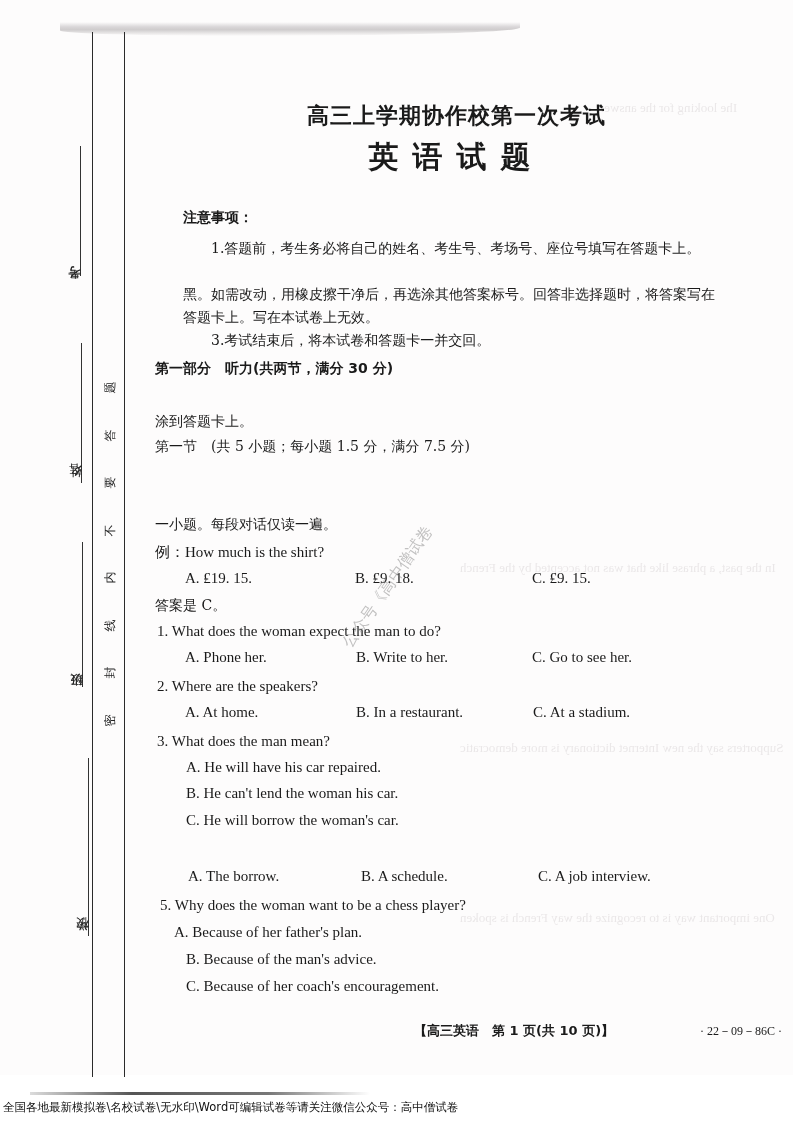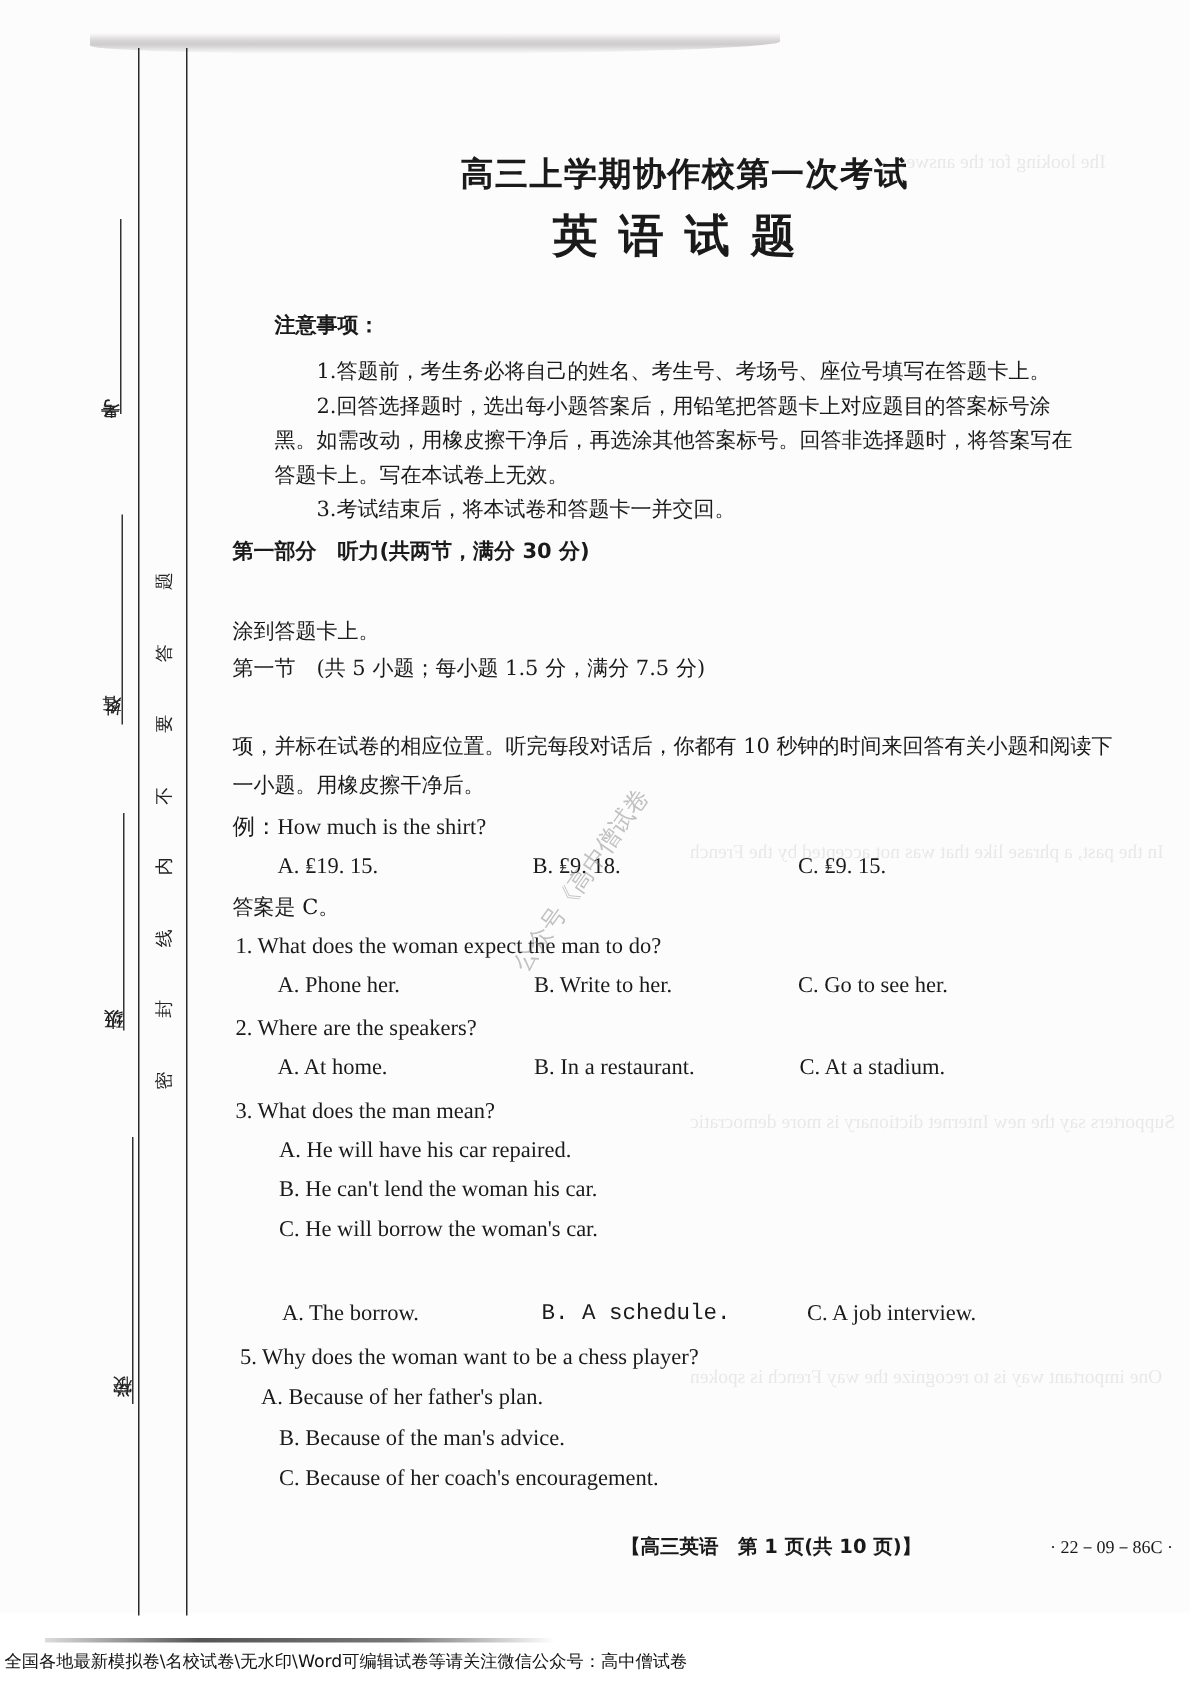--- a/index.html
+++ b/index.html
@@ -95,30 +95,28 @@
   <div class="seal-char" style="top:522px;">不</div>
   <div class="seal-char" style="top:474px;">要</div>
   <div class="seal-char" style="top:427px;">答</div>
   <div class="seal-char" style="top:379px;">题</div>
 
   <div class="title1">高三上学期协作校第一次考试</div>
   <div class="title2">英语试题</div>
 
   <div class="txt cn bold" style="left:183px;top:207px;">注意事项：</div>
   <div class="txt cn" style="left:211px;top:238px;">1.答题前，考生务必将自己的姓名、考生号、考场号、座位号填写在答题卡上。</div>
-  <div class="txt cn" style="left:211px;top:261px;">2.回答选择题时，选出每小题答案后，用铅笔把答题卡上对应题目的答案标号涂</div>
   <div class="txt cn" style="left:183px;top:284px;">黑。如需改动，用橡皮擦干净后，再选涂其他答案标号。回答非选择题时，将答案写在</div>
   <div class="txt cn" style="left:183px;top:307px;">答题卡上。写在本试卷上无效。</div>
   <div class="txt cn" style="left:211px;top:330px;">3.考试结束后，将本试卷和答题卡一并交回。</div>
 
   <div class="txt cn bold" style="left:155px;top:358px;">第一部分　听力(共两节，满分 30 分)</div>
   <div class="txt cn" style="left:155px;top:411px;">涂到答题卡上。</div>
   <div class="txt cn" style="left:155px;top:436px;">第一节　(共 5 小题；每小题 1.5 分，满分 7.5 分)</div>
-  <div class="txt cn" style="left:155px;top:488px;">项，并标在试卷的相应位置。听完每段对话后，你都有 10 秒钟的时间来回答有关小题和阅读下</div>
-  <div class="txt cn" style="left:155px;top:514px;">一小题。用橡皮擦干净后。</div>
+  <div class="txt cn" style="left:155px;top:514px;">一小题。每段对话仅读一遍。</div>
 
   <div class="txt en" style="left:155px;top:542px;">例：How much is the shirt?</div>
   <div class="txt en" style="left:185px;top:568px;">A. ₤19. 15.</div>
   <div class="txt en" style="left:355px;top:568px;">B. ₤9. 18.</div>
   <div class="txt en" style="left:532px;top:568px;">C. ₤9. 15.</div>
   <div class="txt cn" style="left:155px;top:595px;">答案是 C。</div>
 
   <div class="txt en" style="left:157px;top:621px;">1. What does the woman expect the man to do?</div>
   <div class="txt en" style="left:185px;top:647px;">A. Phone her.</div>
   <div class="txt en" style="left:356px;top:647px;">B. Write to her.</div>
@@ -128,21 +126,21 @@
   <div class="txt en" style="left:185px;top:702px;">A. At home.</div>
   <div class="txt en" style="left:356px;top:702px;">B. In a restaurant.</div>
   <div class="txt en" style="left:533px;top:702px;">C. At a stadium.</div>
 
   <div class="txt en" style="left:157px;top:731px;">3. What does the man mean?</div>
   <div class="txt en" style="left:186px;top:757px;">A. He will have his car repaired.</div>
   <div class="txt en" style="left:186px;top:783px;">B. He can't lend the woman his car.</div>
   <div class="txt en" style="left:186px;top:810px;">C. He will borrow the woman's car.</div>
 
   <div class="txt en" style="left:188px;top:866px;">A. The borrow.</div>
-  <div class="txt en" style="left:361px;top:866px;font-family:Liberation Mono, monospace;">B. A schedule.</div>
+  <div class="txt en" style="left:361px;top:866px;">B. A schedule.</div>
   <div class="txt en" style="left:538px;top:866px;">C. A job interview.</div>
 
   <div class="txt en" style="left:160px;top:895px;">5. Why does the woman want to be a chess player?</div>
   <div class="txt en" style="left:174px;top:922px;">A. Because of her father's plan.</div>
   <div class="txt en" style="left:186px;top:949px;">B. Because of the man's advice.</div>
   <div class="txt en" style="left:186px;top:976px;">C. Because of her coach's encouragement.</div>
 
   <div class="watermark" style="left:338px;top:640px;">公众号《高中僧试卷</div>
 
   <div class="footer-center">【高三英语　第 1 页(共 10 页)】</div>

